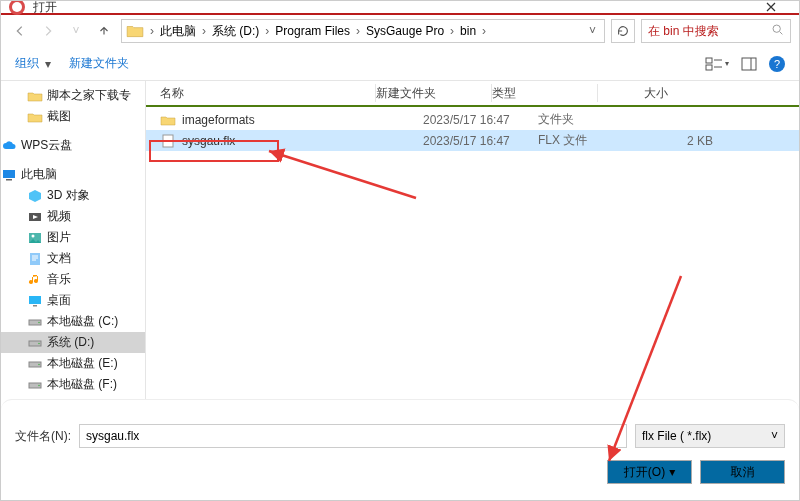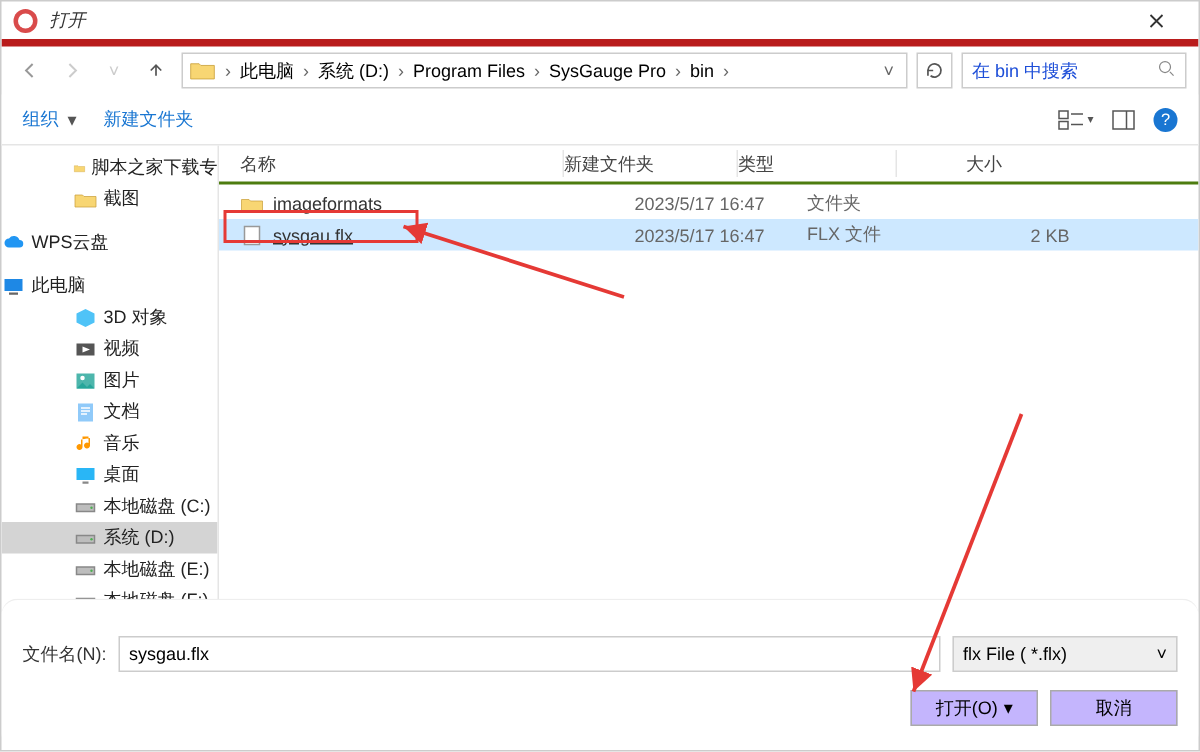--- a/index.html
+++ b/index.html
@@ -1,81 +1,81 @@
 <!DOCTYPE html>
 <html><head>
 <meta charset="utf-8">
 <style>
 * { margin: 0; padding: 0; box-sizing: border-box; font-family: 'Microsoft YaHei', 'Segoe UI', sans-serif; font-size: 12px; }
 body { background: #fff; width: 800px; height: 501px; overflow: hidden; border: 1px solid #ccc; position: relative; }
 
-.titlebar { height: 30px; display: flex; align-items: center; padding: 0 8px; border-bottom: 5px solid #b91c1c; font-style: italic; }
+.titlebar { height: 14px; display: flex; align-items: center; padding: 0 8px; border-bottom: 2px solid #b91c1c; }
 .titlebar .appicon { width: 16px; height: 16px; background: #d94b4b; border-radius: 50%; position: relative; margin-right: 8px; }
 .titlebar .appicon::after { content: ""; position: absolute; top: 3px; left: 3px; width: 10px; height: 10px; background: #fff; border-radius: 50%; }
 .titlebar .title { flex: 1; color: #333; }
 .titlebar .close { width: 40px; height: 30px; display: flex; align-items: center; justify-content: center; cursor: pointer; }
 .titlebar .close svg { width: 10px; height: 10px; }
 
 .navrow { height: 32px; display: flex; align-items: center; padding: 0 8px; gap: 6px; }
 .navbtn { width: 22px; height: 22px; display: flex; align-items: center; justify-content: center; color: #888; }
 .navbtn svg { width: 14px; height: 14px; }
 .pathbox { flex: 1; height: 24px; border: 1px solid #ccc; display: flex; align-items: center; padding: 0 4px; background: #fff; }
 .pathbox .foldericon { width: 18px; height: 18px; margin-right: 4px; }
 .crumb { display: flex; align-items: center; padding: 0 4px; height: 22px; cursor: pointer; }
 .chev { color: #666; padding: 0 2px; }
 .pathbox .spacer { flex: 1; }
 .pathbox .dropdown { color: #666; padding: 0 4px; }
 .refresh { width: 24px; height: 24px; border: 1px solid #ccc; display: flex; align-items: center; justify-content: center; }
-.searchbox { width: 150px; height: 24px; border: 1px solid #ccc; display: flex; align-items: center; padding: 0 6px; color: #1d4ed8; }
+.searchbox { width: 150px; height: 24px; border: 1px solid #ccc; display: flex; align-items: center; padding: 0 6px; color: #b91c1c; }
 .searchbox .si { margin-left: auto; }
 
 .toolbar { height: 34px; display: flex; align-items: center; padding: 0 14px; border-bottom: 1px solid #e5e5e5; background: #fff; }
 .toolbar .org { color: #1976d2; margin-right: 6px; }
 .toolbar .tdropdown { color: #555; margin-right: 18px; }
 .toolbar .newf { color: #1976d2; }
 .toolbar .right { margin-left: auto; display: flex; align-items: center; gap: 12px; }
 .viewicon { color: #555; display: flex; align-items: center; gap: 2px; }
 .helpicon { width: 16px; height: 16px; background: #1976d2; color: #fff; border-radius: 50%; display: flex; align-items: center; justify-content: center; font-size: 11px; }
 
 .main { display: flex; height: 360px; }
 .sidebar { width: 145px; overflow: hidden; border-right: 1px solid #e5e5e5; padding-top: 4px; }
 .treeitem { display: flex; align-items: center; height: 21px; cursor: pointer; white-space: nowrap; }
-.treeitem.sub { padding-left: 48px; }
+.treeitem.sub { padding-left: 26px; }
 .treeitem.selected { background: #d4d4d4; }
 .treeitem .ticon { width: 16px; height: 16px; margin-right: 4px; display: inline-flex; align-items: center; justify-content: center; }
 .treeitem .tlabel { color: #222; }
 .folder-ic { fill: #f8d673; stroke: #cba23d; stroke-width: 0.5; }
 .pc-ic { fill: #1e88e5; }
 .cloud-ic { fill: #2196f3; }
 
 .listarea { flex: 1; display: flex; flex-direction: column; }
 .colheaders { height: 26px; display: flex; align-items: center; border-bottom: 2px solid #4d7c0f; color: #444; padding-left: 14px; }
 .ch-name { width: 215px; }
 .ch-date { width: 115px; }
 .ch-type { width: 105px; }
 .ch-size { width: 80px; text-align: right; padding-right: 10px; }
 .col-sep { height: 18px; border-left: 1px solid #e5e5e5; }
 
 .filerows { flex: 1; padding: 2px 0; position: relative; }
 .filerow { height: 21px; display: flex; align-items: center; padding-left: 14px; color: #333; }
 .filerow.selected { background: #cde8ff; }
 .filerow .ficon { width: 16px; height: 16px; margin-right: 6px; }
-.cell-name { width: 215px; display: flex; align-items: center; text-decoration: underline; }
+.cell-name { width: 215px; display: flex; align-items: center; }
 .cell-date { width: 115px; color: #666; margin-left: 48px; }
 .cell-type { width: 105px; color: #666; }
 .cell-size { width: 80px; text-align: right; color: #666; padding-right: 10px; }
 
 .bottom { position: absolute; left: 0; right: 0; bottom: 0; padding: 24px 14px 16px 14px; background: #fff; border-top: 1px solid #eee; border-radius: 11px; }
 .fn-row { display: flex; align-items: center; gap: 8px; margin-bottom: 12px; }
 .fn-label { color: #333; }
 .fn-input { flex: 1; height: 24px; border: 1px solid #ccc; padding: 0 6px; }
 .fn-filter { width: 150px; height: 24px; border: 1px solid #ccc; display: flex; align-items: center; padding: 0 6px; background: #efefef; }
 .fn-filter .dd { margin-left: auto; }
 .btn-row { display: flex; justify-content: flex-end; gap: 8px; }
-.btn { width: 85px; height: 24px; border: 1px solid #aaa; background: #c4b5fd; display: flex; align-items: center; justify-content: center; cursor: pointer; }
+.btn { width: 85px; height: 24px; border: 1px solid #aaa; background: #0369a1; display: flex; align-items: center; justify-content: center; cursor: pointer; }
 .btn .dd { margin-left: 4px; }
 
 .redbox { position: absolute; border: 2px solid #e53935; pointer-events: none; }
 .arrow { position: absolute; pointer-events: none; }
 </style>
 </head>
 <body>
 
 <div class="titlebar">
   <div class="appicon"></div>

